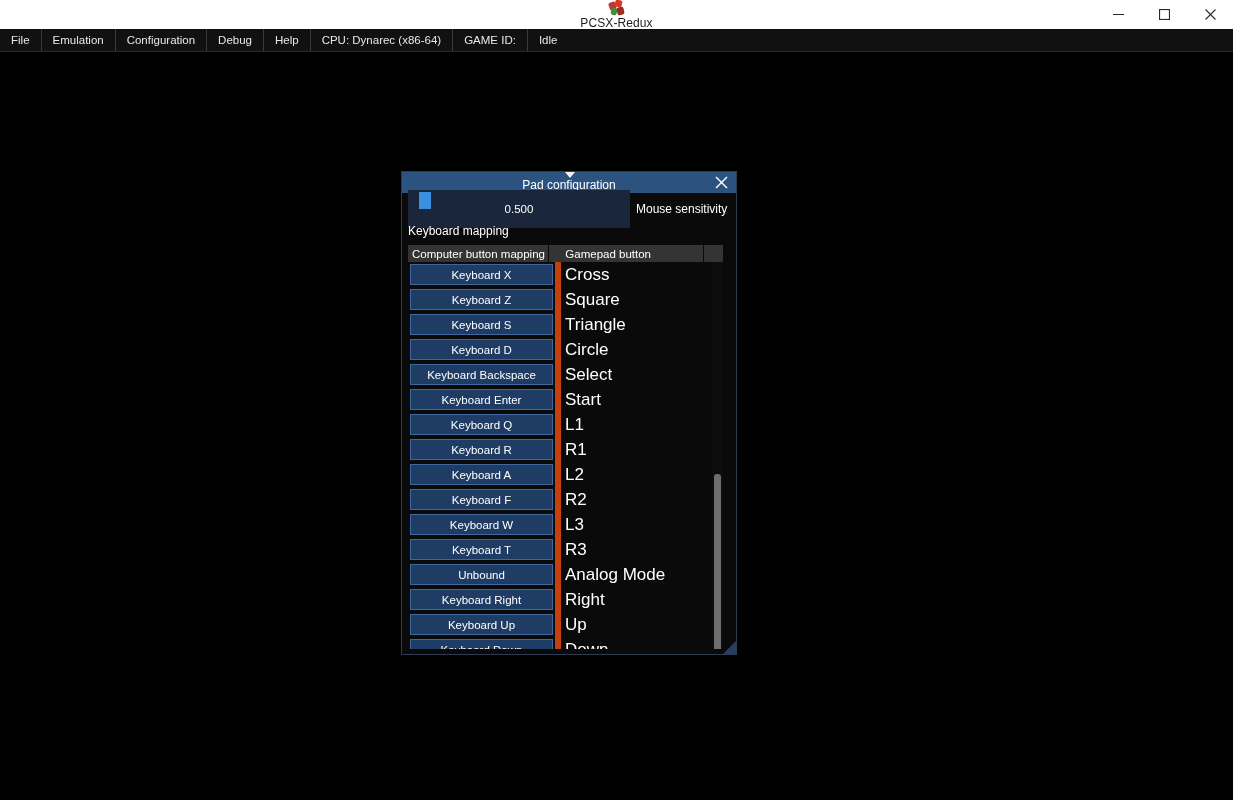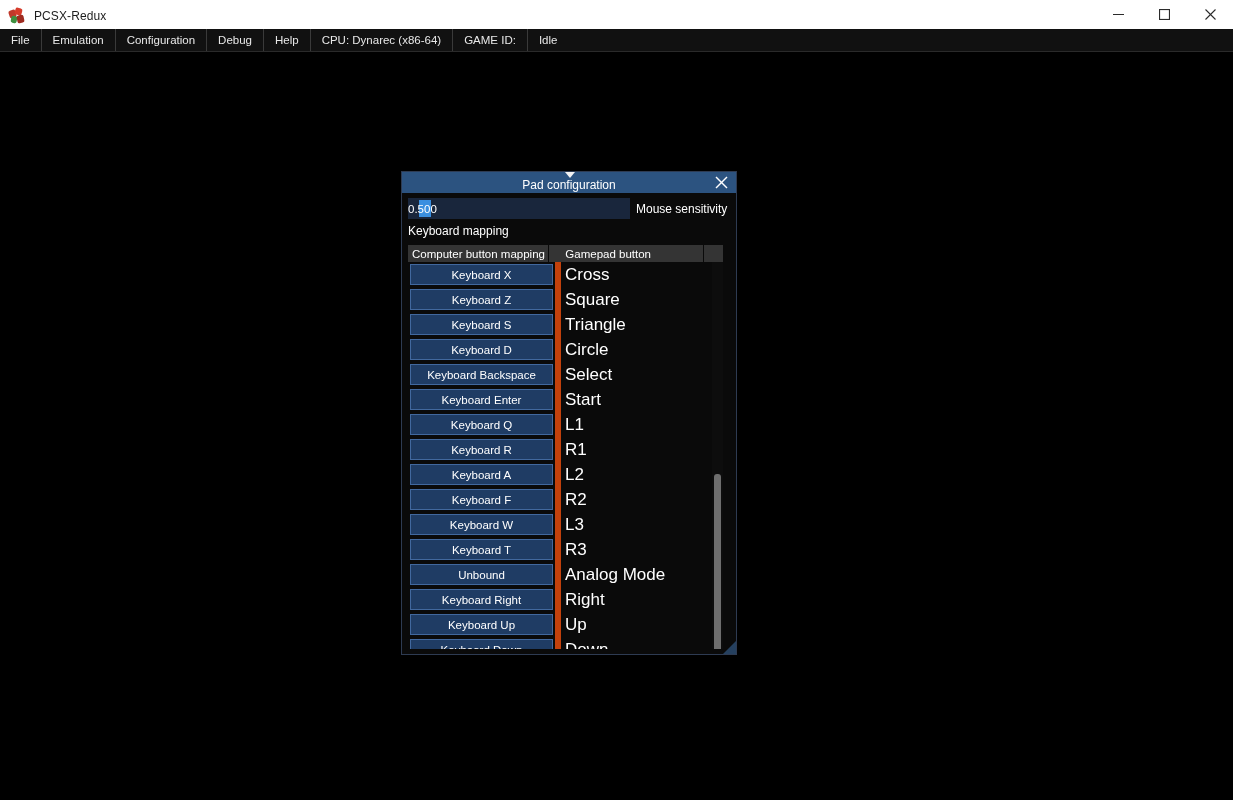--- a/index.html
+++ b/index.html
@@ -12,21 +12,21 @@
 
   
   #app-window {
     position:absolute; left:0; top:0; width:1233px; height:800px;
     background:#000;
   }
   #titlebar {
     position:absolute; left:0; top:0; width:1233px; height:32px;
     background:#ffffff;
     border-bottom:1px solid #e2e2e2;
-    display:flex; align-items:center;
+    display:flex; align-items:center;flex-direction:column;
   }
   #app-icon {
     width:16px; height:16px; margin-left:9px; margin-right:9px;
     position:relative; flex:0 0 auto;
   }
   #app-icon .blob { position:absolute; border-radius:2px; }
   #app-icon .b1 { left:0px;  top:2px;  width:7px; height:8px; background:#c0392b; transform:rotate(-18deg); }
   #app-icon .b2 { left:6px;  top:0px;  width:7px; height:7px; background:#d63b2a; transform:rotate(16deg); }
   #app-icon .b3 { left:2px;  top:8px;  width:6px; height:7px; background:#3f8f3f; transform:rotate(12deg); }
   #app-icon .b4 { left:8px;  top:7px;  width:7px; height:8px; background:#9e2b20; transform:rotate(-12deg); }
@@ -102,23 +102,23 @@
   }
 
   
   #slider-row {
     position:absolute; left:6px; top:5px;
     width:324px; height:21px;
     display:flex; align-items:center;
   }
   #mouse-sens-slider {
     position:relative;
-    width:222px; height:21px;
+    width:222px; height:38px;
     background:#19263c;
-    display:flex; align-items:center; justify-content:flex-start;
+    display:flex; align-items:center; justify-content:center;
     overflow:hidden;
   }
   #slider-grab {
     position:absolute; left:11px; top:2px;
     width:12px; height:17px;
     background:#3a8fe0;
   }
   #slider-value {
     font-size:11.5px; color:#ffffff; position:relative; z-index:2;
   }

